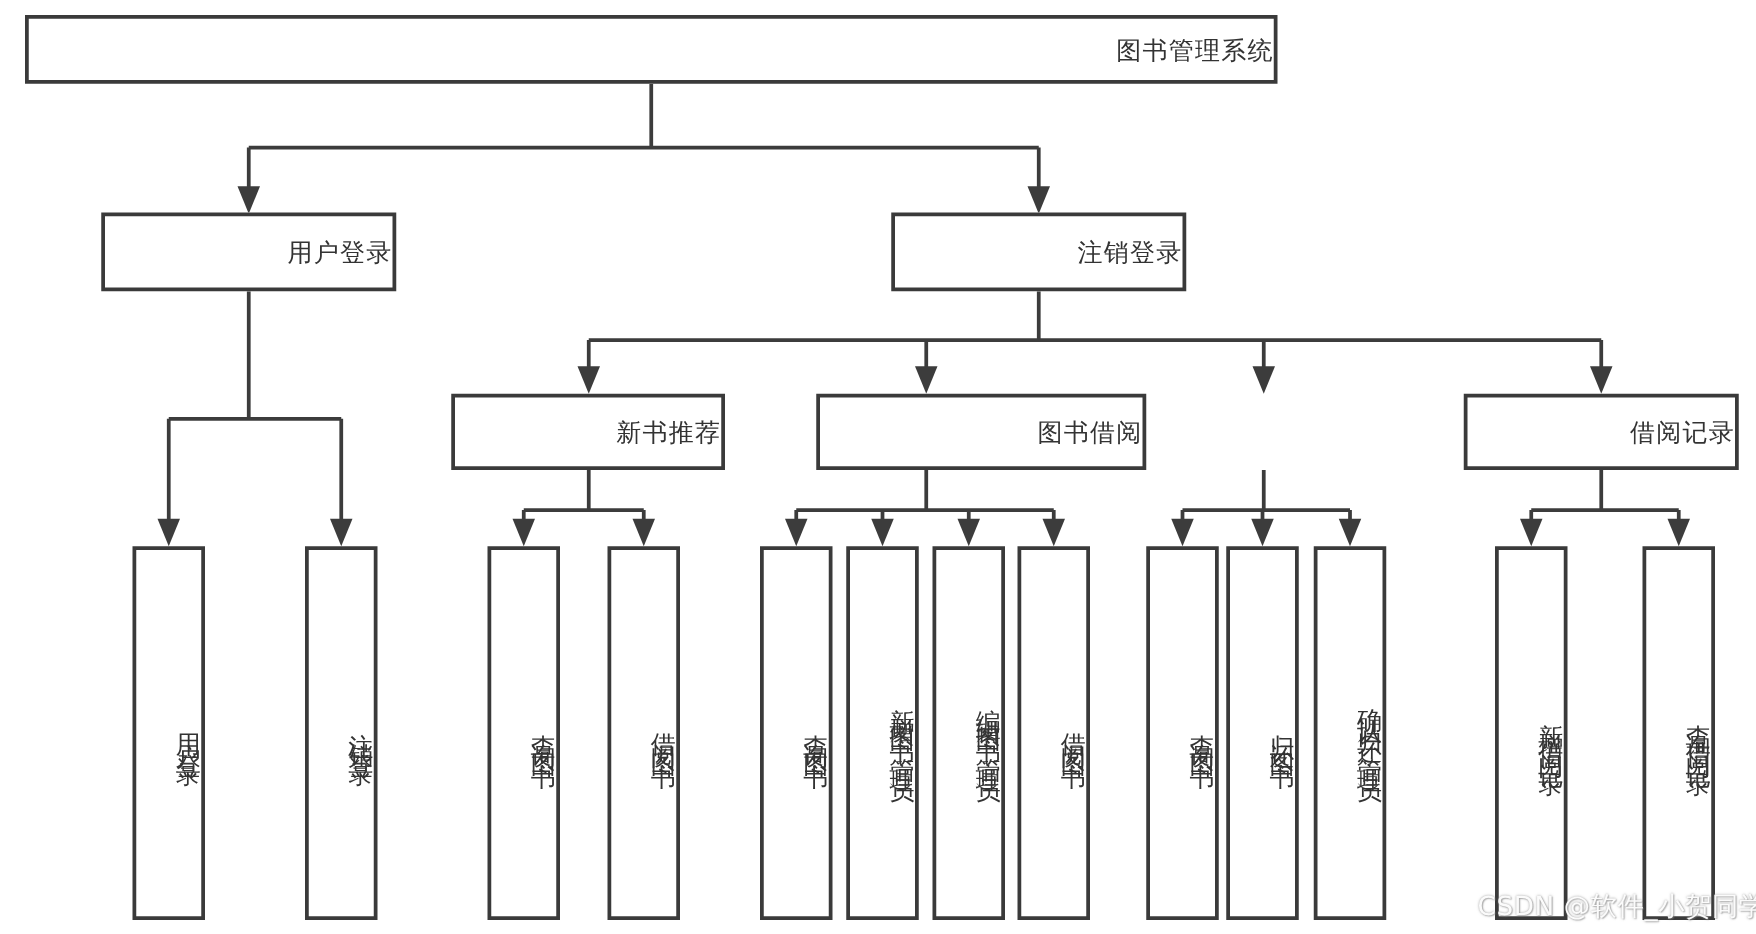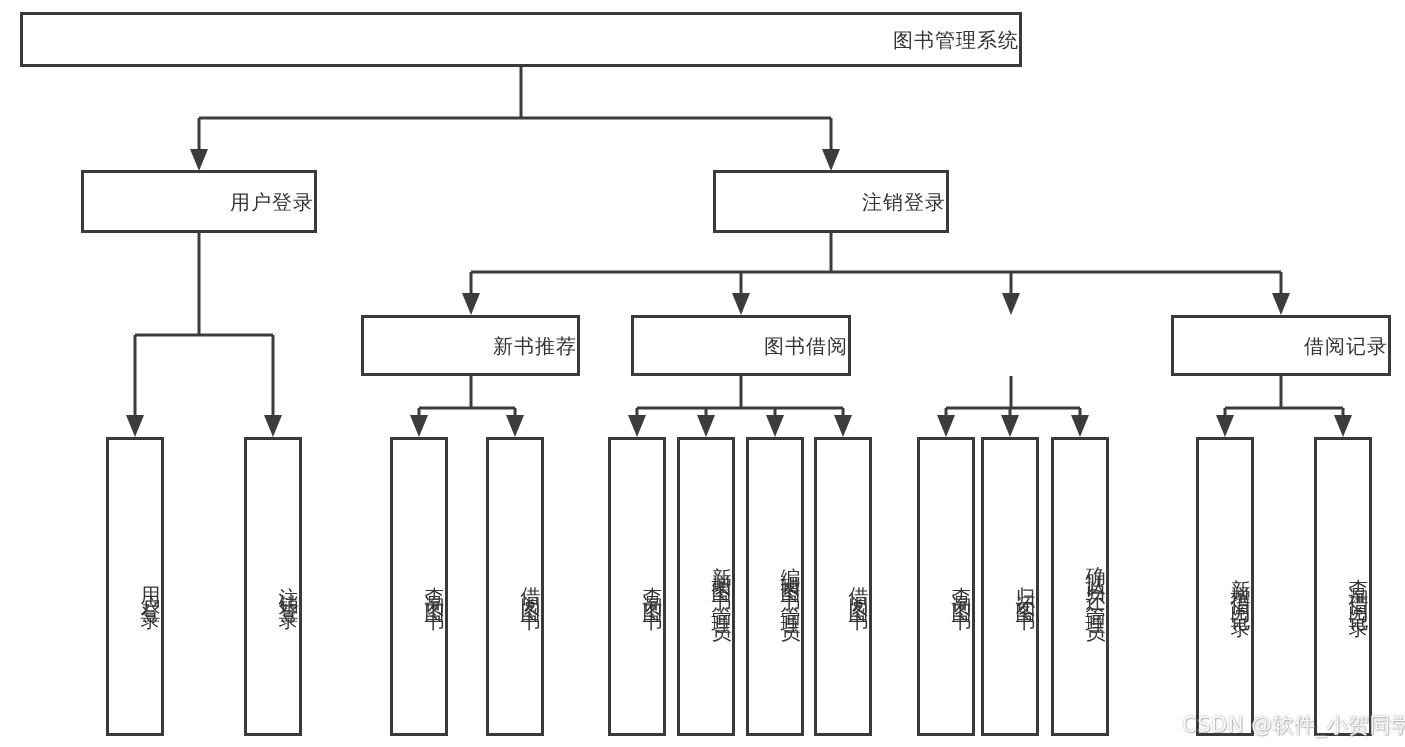--- a/index.html
+++ b/index.html
@@ -87,21 +87,21 @@
   <div class="node" style="left:81px;top:170px;width:236px;height:63px">
     <span>用户登录</span>
   </div>
   <div class="node" style="left:713px;top:170px;width:236px;height:63px">
     <span>注销登录</span>
   </div>
 
   <div class="node" style="left:361px;top:315px;width:219px;height:61px">
     <span>新书推荐</span>
   </div>
-  <div class="node" style="left:631px;top:315px;width:220px;height:61px">
+  <div class="node" style="left:653px;top:315px;width:264px;height:61px">
     <span>图书借阅</span>
   </div>
   <div class="node" style="left:1171px;top:315px;width:220px;height:61px">
     <span>借阅记录</span>
   </div>
 
   <div class="node leaf" style="left:106px;top:437px;width:58px;height:299px">
     <span class="vtext">用户登录</span>
   </div>
   <div class="node leaf" style="left:244px;top:437px;width:58px;height:299px">

